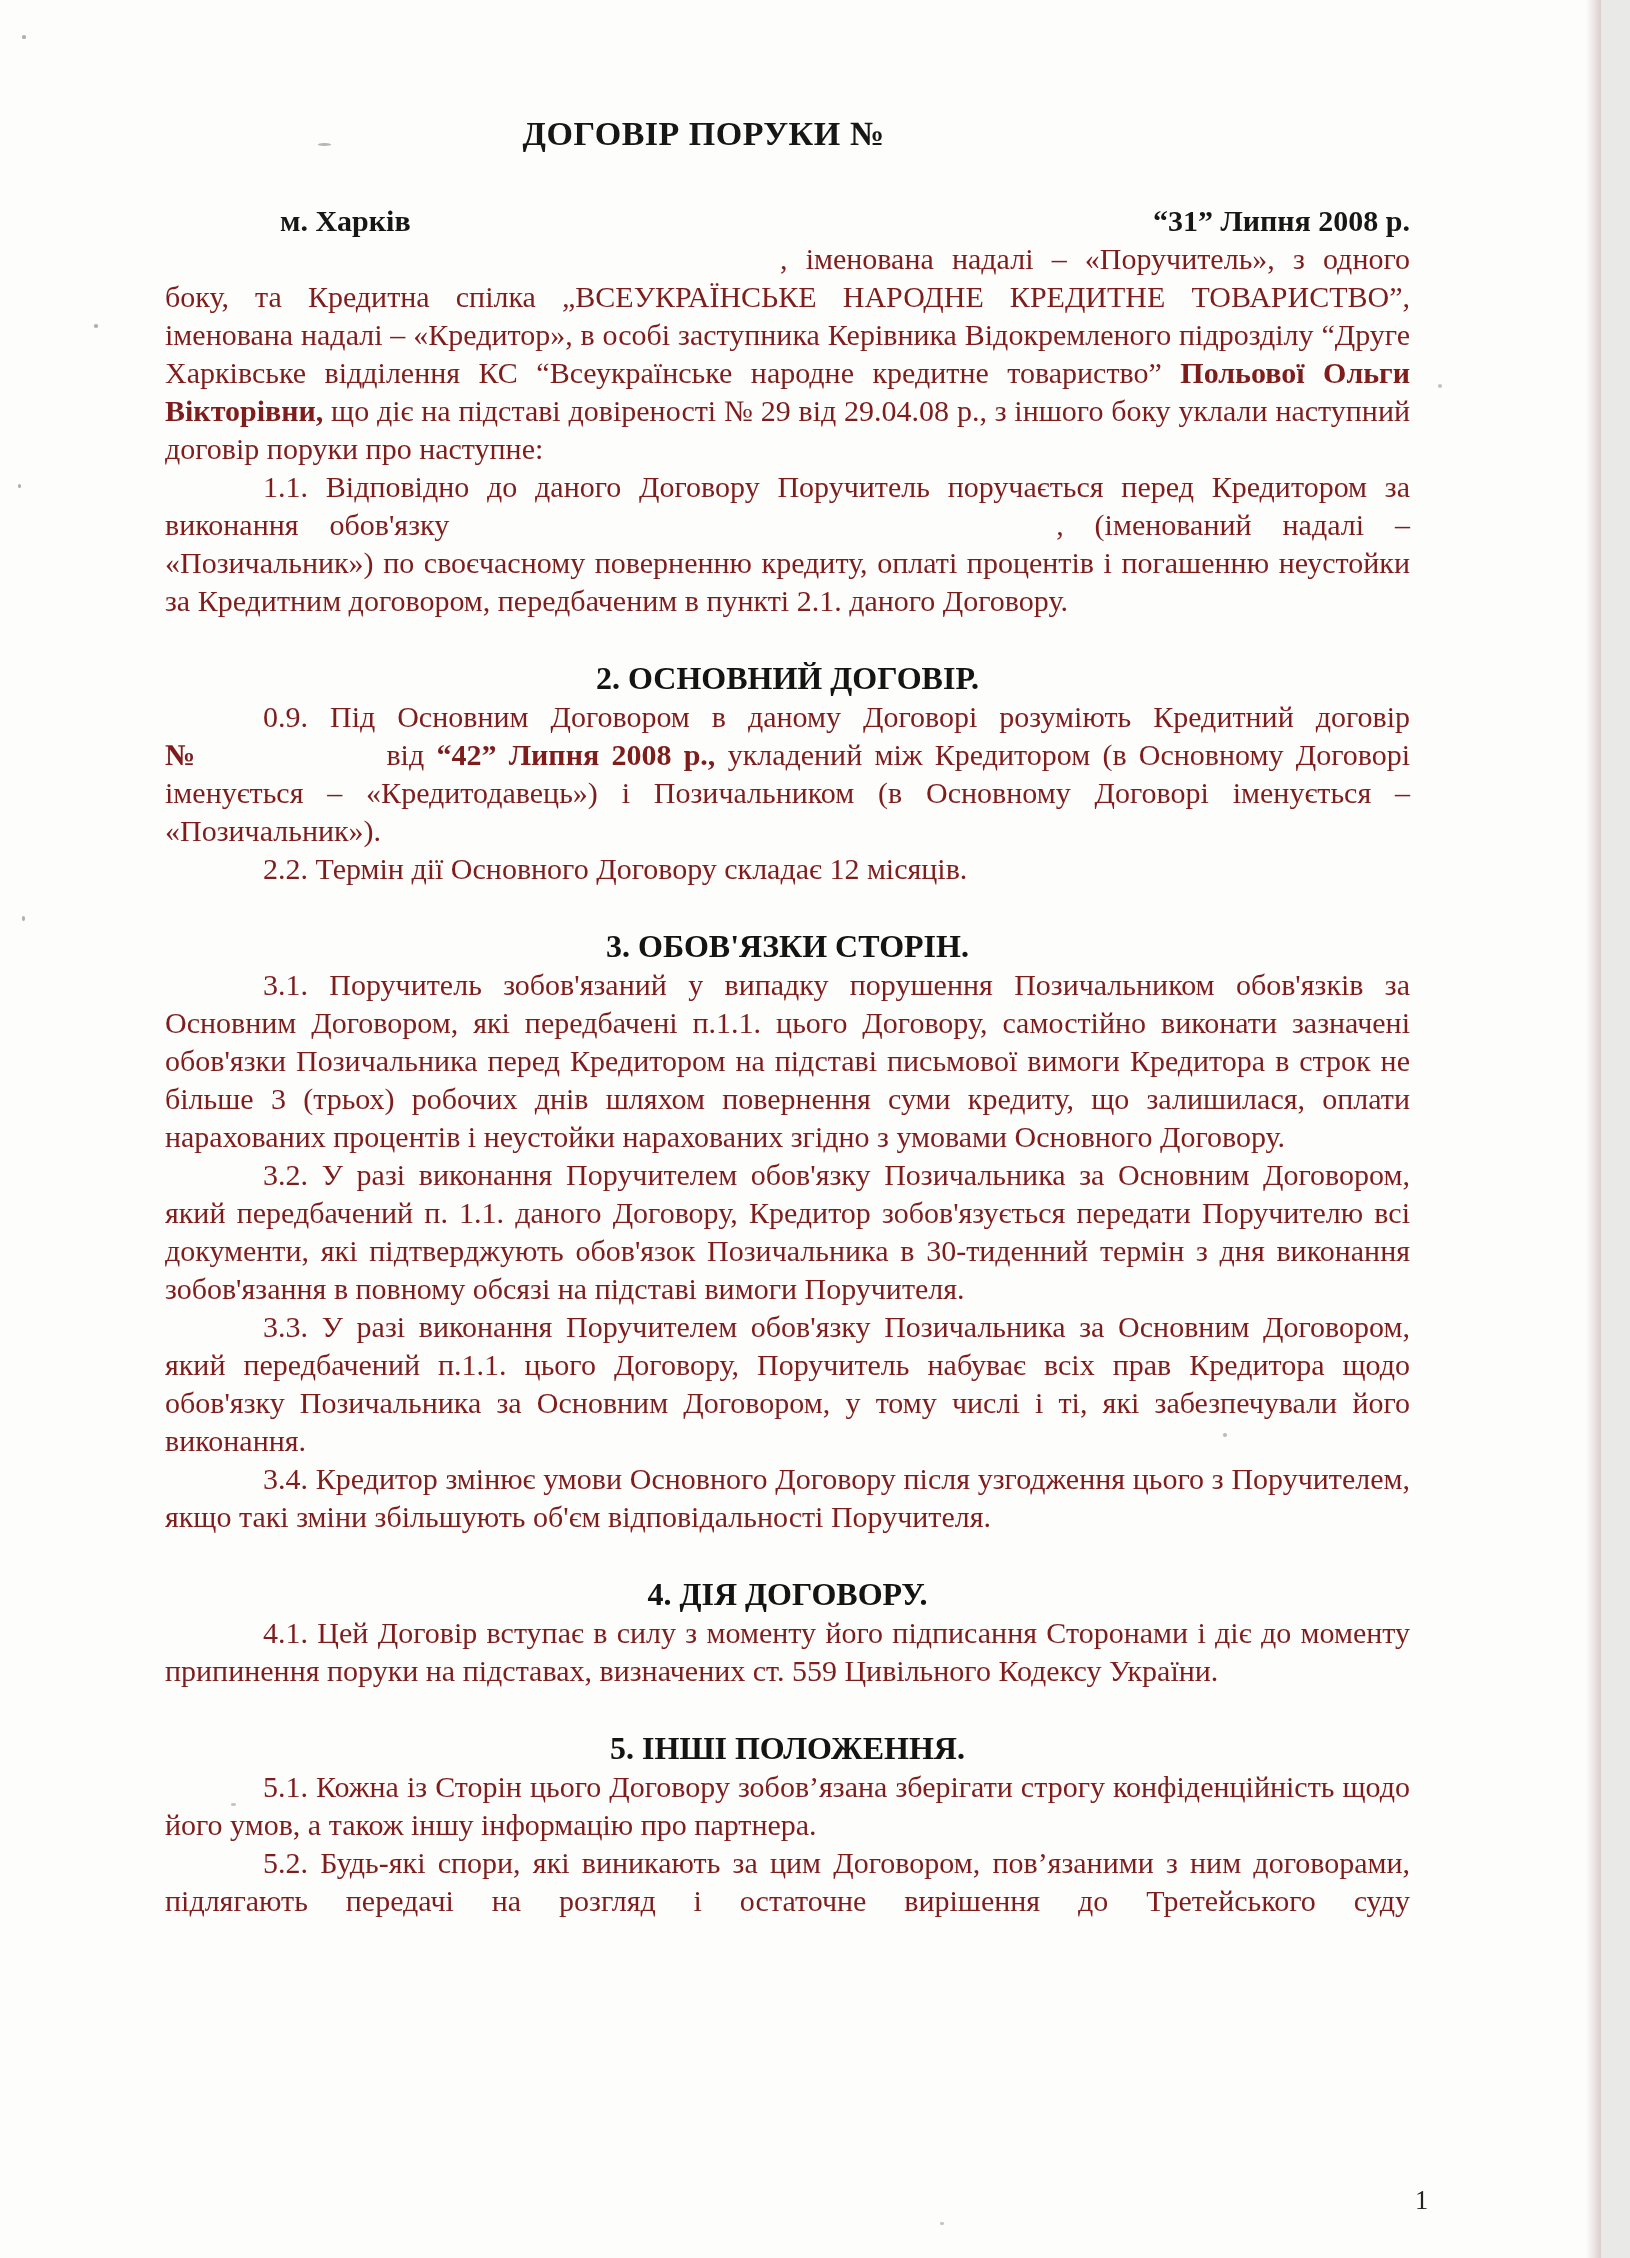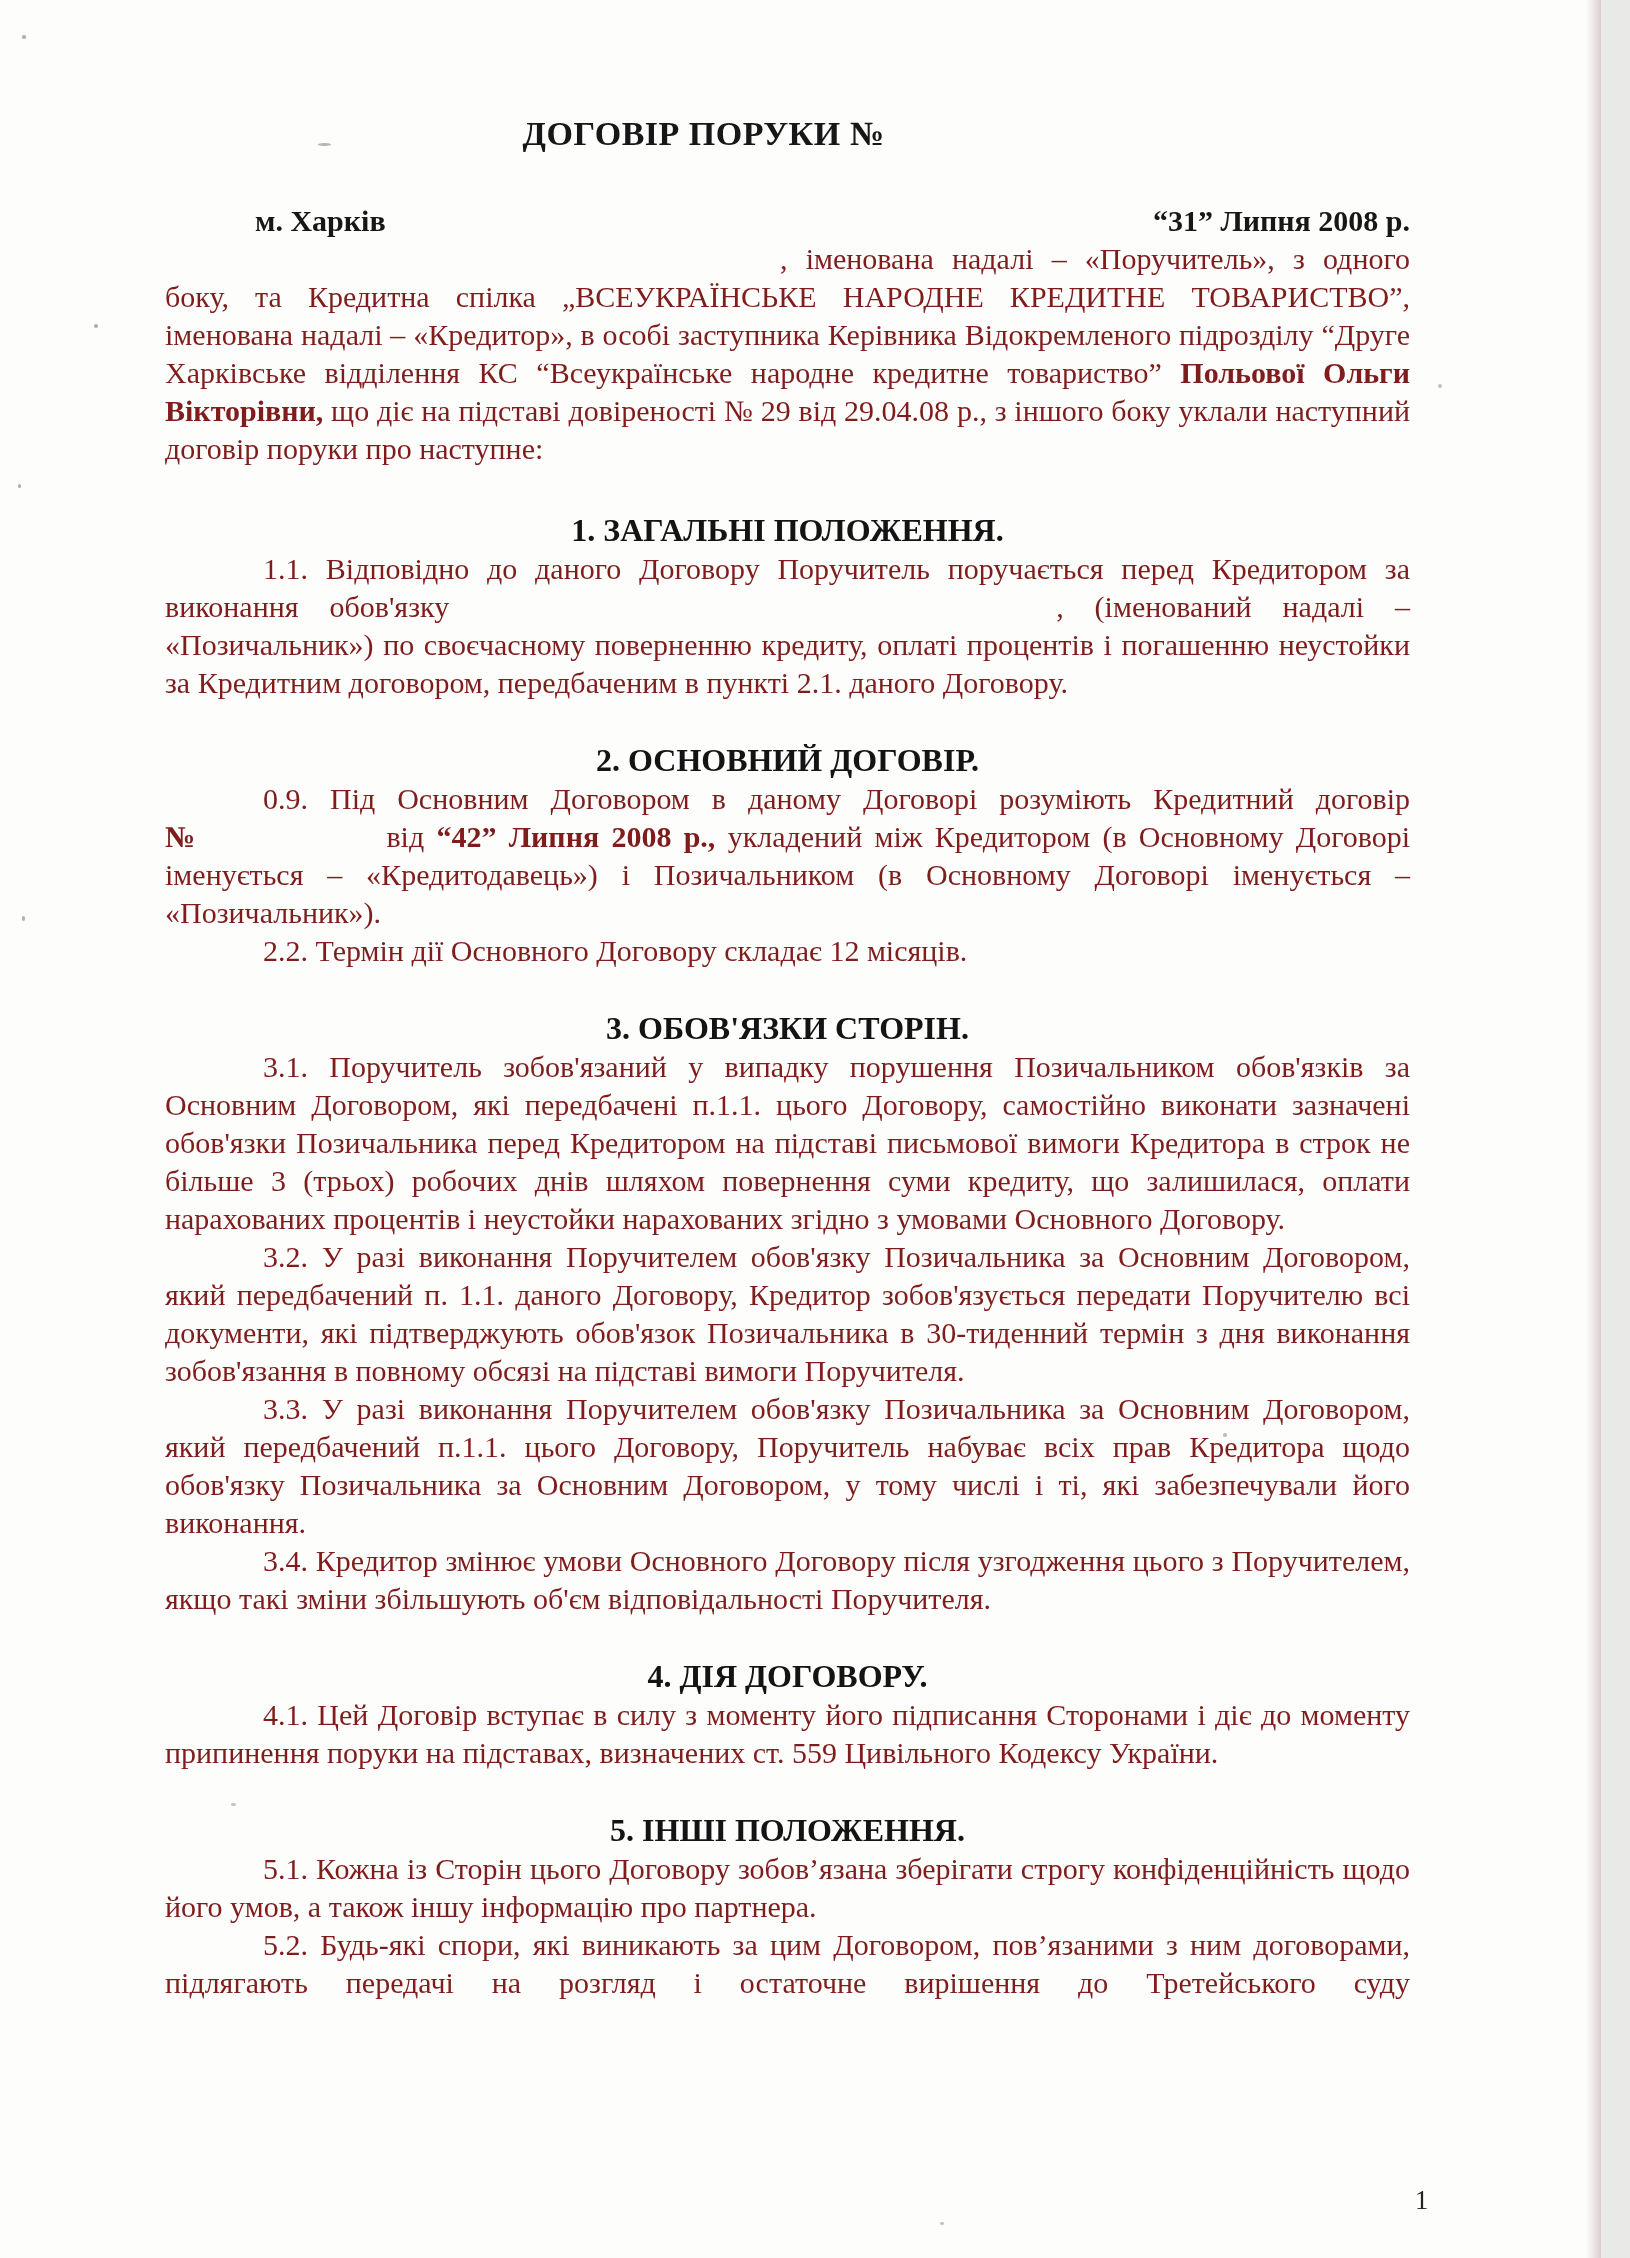--- a/index.html
+++ b/index.html
@@ -33,21 +33,21 @@
   }
   .dateline {
     margin-top: 49px;
     display: flex;
     justify-content: space-between;
     align-items: baseline;
     font-weight: bold;
     font-size: 30px;
     line-height: 38px;
   }
-  .dateline .place { margin-left: 90px; }
+  .dateline .place { margin-left: 115px; }
   p.para {
     margin: 0;
     font-size: 30px;
     line-height: 38px;
     text-align: justify;
     color: #7f1d1d;
   }
   .preamble { margin-top: 45px; }
   .indent { text-indent: 98px; }
   .line-just { text-align-last: justify; }
@@ -108,21 +108,20 @@
 
     <div class="dateline">
       <span class="place">м. Харків</span>
       <span class="date">“31” Липня 2008 р.</span>
     </div>
 
     <p class="para preamble"><span class="blank blank-name"></span><span>, іменована надалі – «Поручитель», з одного боку, та Кредитна спілка „ВСЕУКРАЇНСЬКЕ НАРОДНЕ КРЕДИТНЕ ТОВАРИСТВО”, іменована надалі – «Кредитор», в особі заступника Керівника Відокремленого підрозділу “Друге Харківське відділення КС “Всеукраїнське народне кредитне товариство”</span>
       <b>Польової Ольги Вікторівни,</b>
       <span>що діє на підставі довіреності № 29 від 29.04.08 р., з іншого боку уклали наступний договір поруки про наступне:</span></p>
 
-    <h2 class="sec sec-first">1. ЗАГАЛЬНІ ПОЛОЖЕННЯ.</h2>
 
     <p class="para indent"><span>1.1. Відповідно до даного Договору Поручитель поручається перед Кредитором за виконання обов'язку</span>
       <span class="blank blank-borrower"></span><span>, (іменований надалі – «Позичальник») по своєчасному поверненню кредиту, оплаті процентів і погашенню неустойки за Кредитним договором, передбаченим в пункті 2.1. даного Договору.</span></p>
 
     <h2 class="sec">2. ОСНОВНИЙ ДОГОВІР.</h2>
 
     <p class="para indent line-just">0.9. Під Основним Договором в даному Договорі розуміють Кредитний договір</p>
     <p class="para"><b>№</b>
       <span class="blank blank-no"></span>
       <span>від</span>

